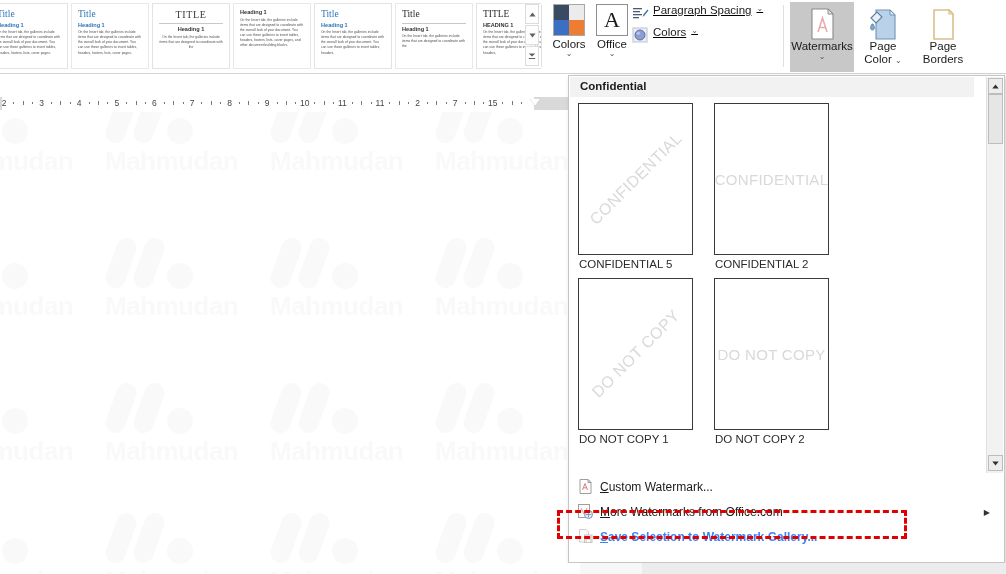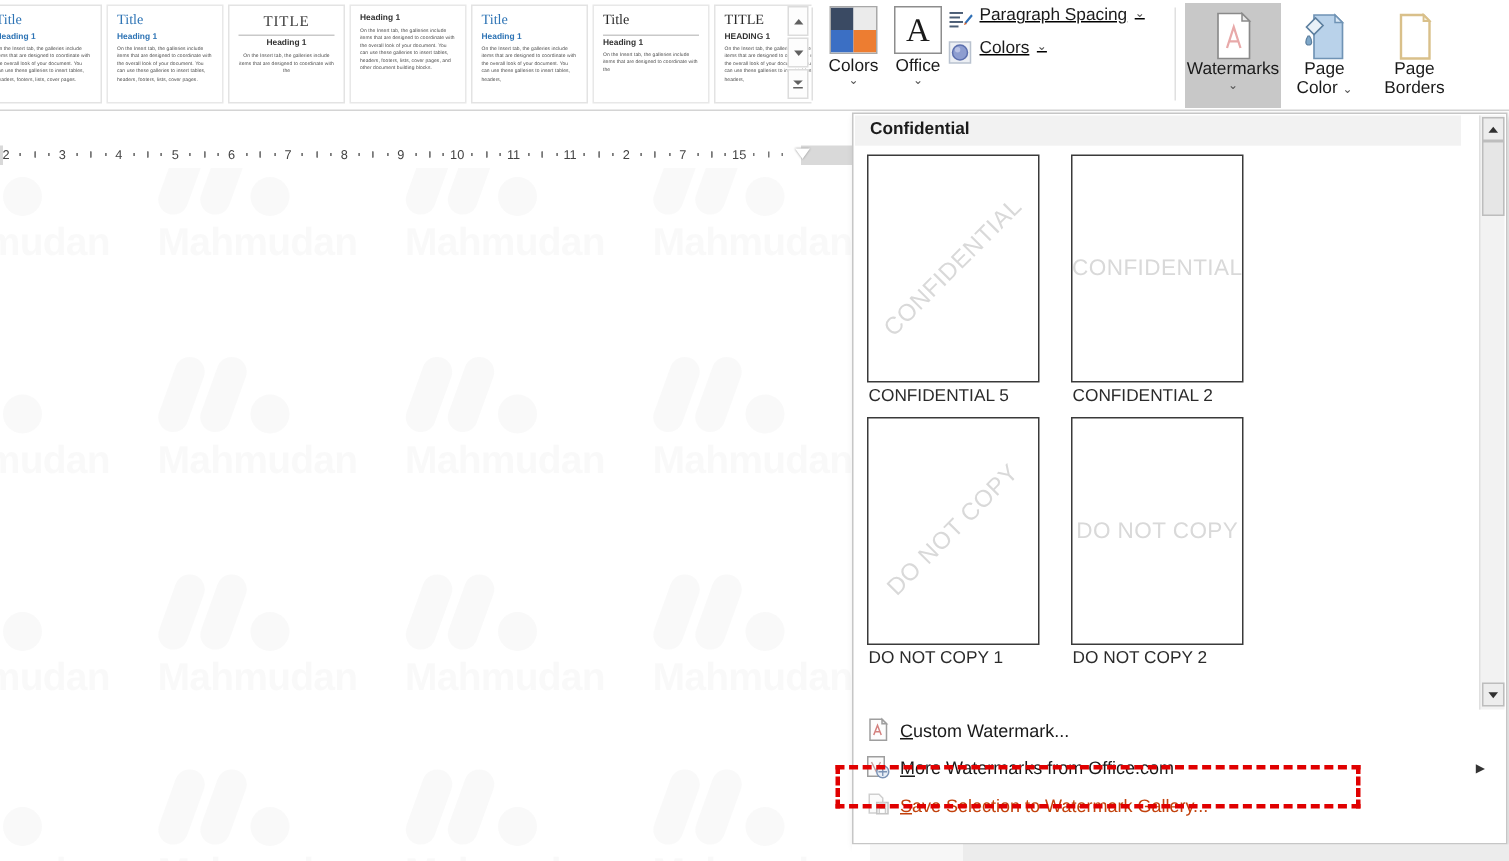--- a/index.html
+++ b/index.html
@@ -109,21 +109,21 @@
             display:flex;align-items:center;justify-content:center;}
   .sb-thumb{position:absolute;left:1px;top:17px;width:15px;height:50px;background:#e6e6e6;border:1px solid #bdbdbd;box-sizing:border-box;}
 
   
   .dd-menu{position:absolute;left:1px;top:398px;width:434px;height:88px;background:#ffffff;}
   .mi{position:relative;height:25px;display:flex;align-items:center;cursor:default;}
   .mi.hl{background:#d6d6d6;}
   .mi-ico{width:30px;height:22px;flex:0 0 30px;display:flex;align-items:center;justify-content:center;}
   .mi-txt{font-size:12px;color:#1a1a1a;white-space:nowrap;}
   .mi-txt u{text-decoration:underline;}
-  .mi.disabled .mi-txt{color:#c2410c;}
+  .mi.disabled .mi-txt{color:#3b82f6;font-weight:bold;}
   .mi-sub{position:absolute;right:14px;top:50%;transform:translateY(-50%);font-size:8px;color:#333;}
 
   
   .redbox{position:absolute;left:557px;top:510px;width:350px;height:29px;
           border:3px dashed #e00000;box-sizing:border-box;pointer-events:none;}
 
   
   .bottomstrip{position:absolute;left:568px;top:563px;width:438px;height:11px;background:#ececec;}
   .bottomstrip .l{position:absolute;left:0;top:0;width:12px;height:11px;background:#ffffff;}
   .bottomstrip .m{position:absolute;left:12px;top:0;width:62px;height:11px;background:#f7f7f7;}

